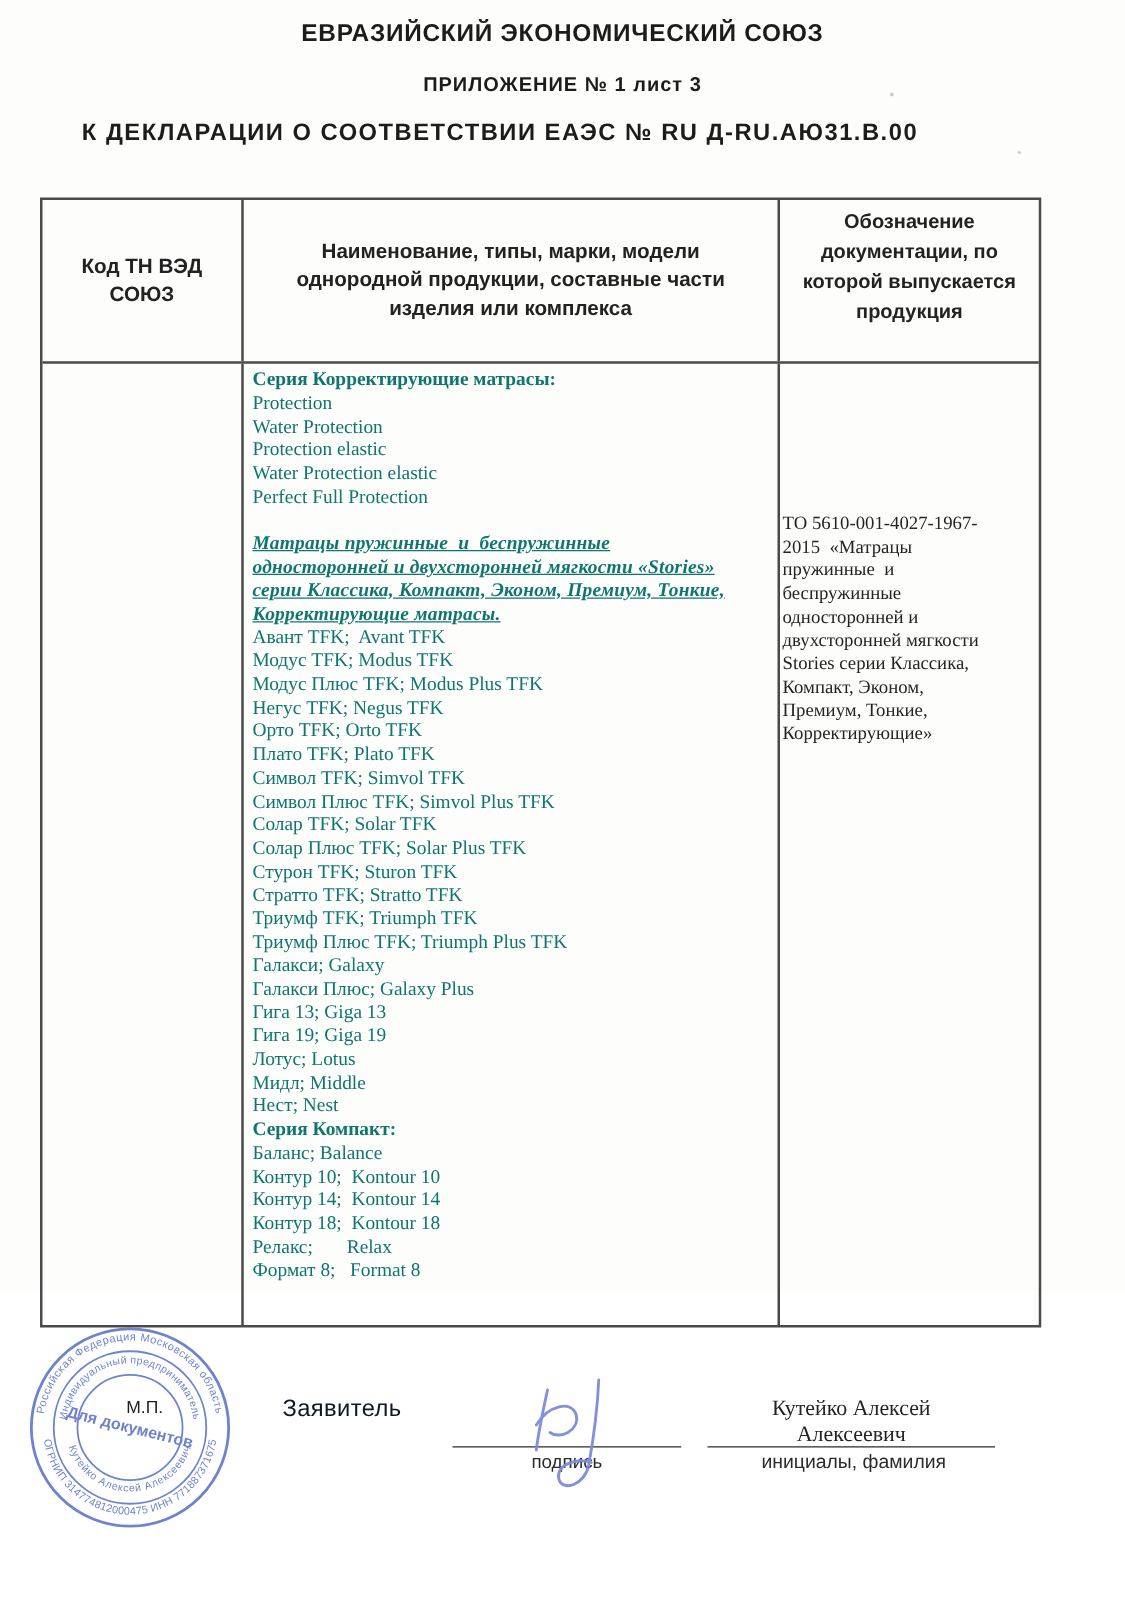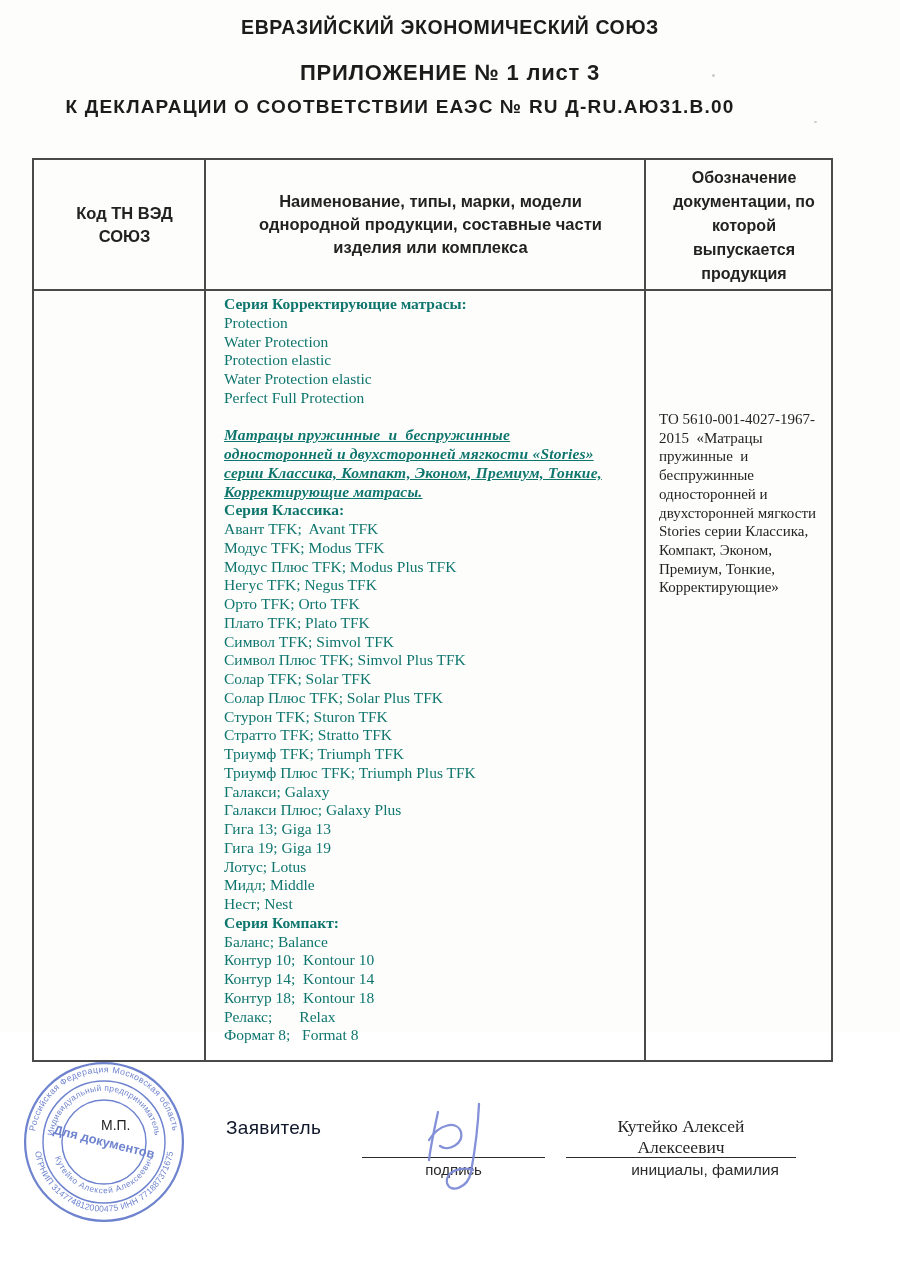--- a/index.html
+++ b/index.html
@@ -2,29 +2,29 @@
 <html><head>
 <meta charset="utf-8">
 <style>
   html,body{margin:0;padding:0;}
   body{width:900px;height:1280px;background:#ffffff;overflow:hidden;}
   .page{position:relative;width:900px;height:1032px;background:#fdfdfc;font-family:"Liberation Sans",sans-serif;color:#1e1e1e;}
 
   
   .hdr{position:absolute;text-align:center;font-weight:bold;color:#1c1c1c;}
   .h1{left:0;width:900px;top:16px;font-size:19.5px;letter-spacing:.6px;}
-  .h2{left:0;width:900px;top:60px;font-size:22px;letter-spacing:.8px;}
+  .h2{left:0;width:900px;top:60px;font-size:16px;letter-spacing:.8px;}
   .h3{left:38px;width:724px;top:96px;font-size:19px;letter-spacing:1.2px;}
 
   
   .tbl{position:absolute;left:32px;top:158px;width:801px;height:904px;border:2px solid #4a4a4a;box-sizing:border-box;display:flex;flex-direction:column;background:transparent;}
   .trow{display:flex;box-sizing:border-box;}
   .thead{height:131px;border-bottom:2px solid #4a4a4a;}
   .tbody{flex:1;}
-  .cell{box-sizing:border-box;margin-left:11px;}
+  .cell{box-sizing:border-box;}
   .c1{width:161px;border-right:2px solid #4a4a4a;}
   .c2{width:429px;border-right:2px solid #4a4a4a;}
   .c3{flex:1;}
   .th{display:flex;align-items:center;justify-content:center;text-align:center;font-weight:bold;font-size:16.5px;line-height:23px;padding:4px 10px;color:#222;}
   .th.c3h{align-items:flex-start;padding-top:6px;line-height:24px;font-size:16px;}
 
   .product-cell{font-family:"Liberation Serif",serif;font-size:15.5px;line-height:18.75px;color:#0f766e;padding:4px 6px 0 7px;}
   .p-line,.intro-line,.doc-line{white-space:pre-wrap;}
   .series-title{font-weight:bold;}
   .intro-line{font-style:italic;font-weight:bold;letter-spacing:.2px;text-decoration:underline;}
@@ -33,21 +33,21 @@
   .doc-cell{font-family:"Liberation Serif",serif;font-size:15px;line-height:18.7px;color:#242424;padding:119px 4px 0 2px;}
 
   
   .mp{position:absolute;left:101px;top:1117px;font-size:14px;color:#1d1d1d;z-index:5;}
   .applicant{position:absolute;left:226px;top:1117px;font-size:19px;color:#0f172a;letter-spacing:.3px;}
   .sig-line{position:absolute;left:362px;top:1157px;width:183px;border-top:1.6px solid #2b2b2b;}
   .sig-caption{position:absolute;left:362px;top:1161px;width:183px;text-align:center;font-size:15px;color:#2b2b2b;}
   .name-box{position:absolute;left:566px;top:1116px;width:230px;text-align:center;font-family:"Liberation Serif",serif;font-size:17.5px;line-height:21px;color:#242424;}
   .name-box .inner{width:180px;margin:0 auto;}
   .name-line{position:absolute;left:566px;top:1157px;width:230px;border-top:1.6px solid #2b2b2b;}
-  .name-caption{position:absolute;left:590px;top:1161px;width:230px;text-align:center;font-size:15.5px;color:#2b2b2b;}
+  .name-caption{position:absolute;left:568px;top:1161px;width:230px;text-align:center;font-size:15.5px;color:#2b2b2b;}
 
   .stamp-svg{position:absolute;left:22px;top:1060px;z-index:3;opacity:.82;}
   .sign-svg{position:absolute;left:408px;top:1100px;z-index:4;}
 
   .speck{position:absolute;background:#9a9a9a;border-radius:50%;opacity:.5;}
 </style>
 </head>
 <body>
 
 <div class="page">
@@ -76,21 +76,20 @@
             <div class="p-line">Water Protection elastic</div>
             <div class="p-line">Perfect Full Protection</div>
           </div>
         <div class="spacer-line"></div>
         <div>
             <div class="intro-line">Матрацы пружинные  и  беспружинные</div>
             <div class="intro-line">односторонней и двухсторонней мягкости «Stories»</div>
             <div class="intro-line">серии Классика, Компакт, Эконом, Премиум, Тонкие,</div>
             <div class="intro-line">Корректирующие матрасы.</div>
           </div>
-        <div class="p-line series-title">Серия Классика:</div>
         <div>
             <div class="p-line">Авант TFK;  Avant TFK</div>
             <div class="p-line">Модус TFK; Modus TFK</div>
             <div class="p-line">Модус Плюс TFK; Modus Plus TFK</div>
             <div class="p-line">Негус TFK; Negus TFK</div>
             <div class="p-line">Орто TFK; Orto TFK</div>
             <div class="p-line">Плато TFK; Plato TFK</div>
             <div class="p-line">Символ TFK; Simvol TFK</div>
             <div class="p-line">Символ Плюс TFK; Simvol Plus TFK</div>
             <div class="p-line">Солар TFK; Solar TFK</div>

